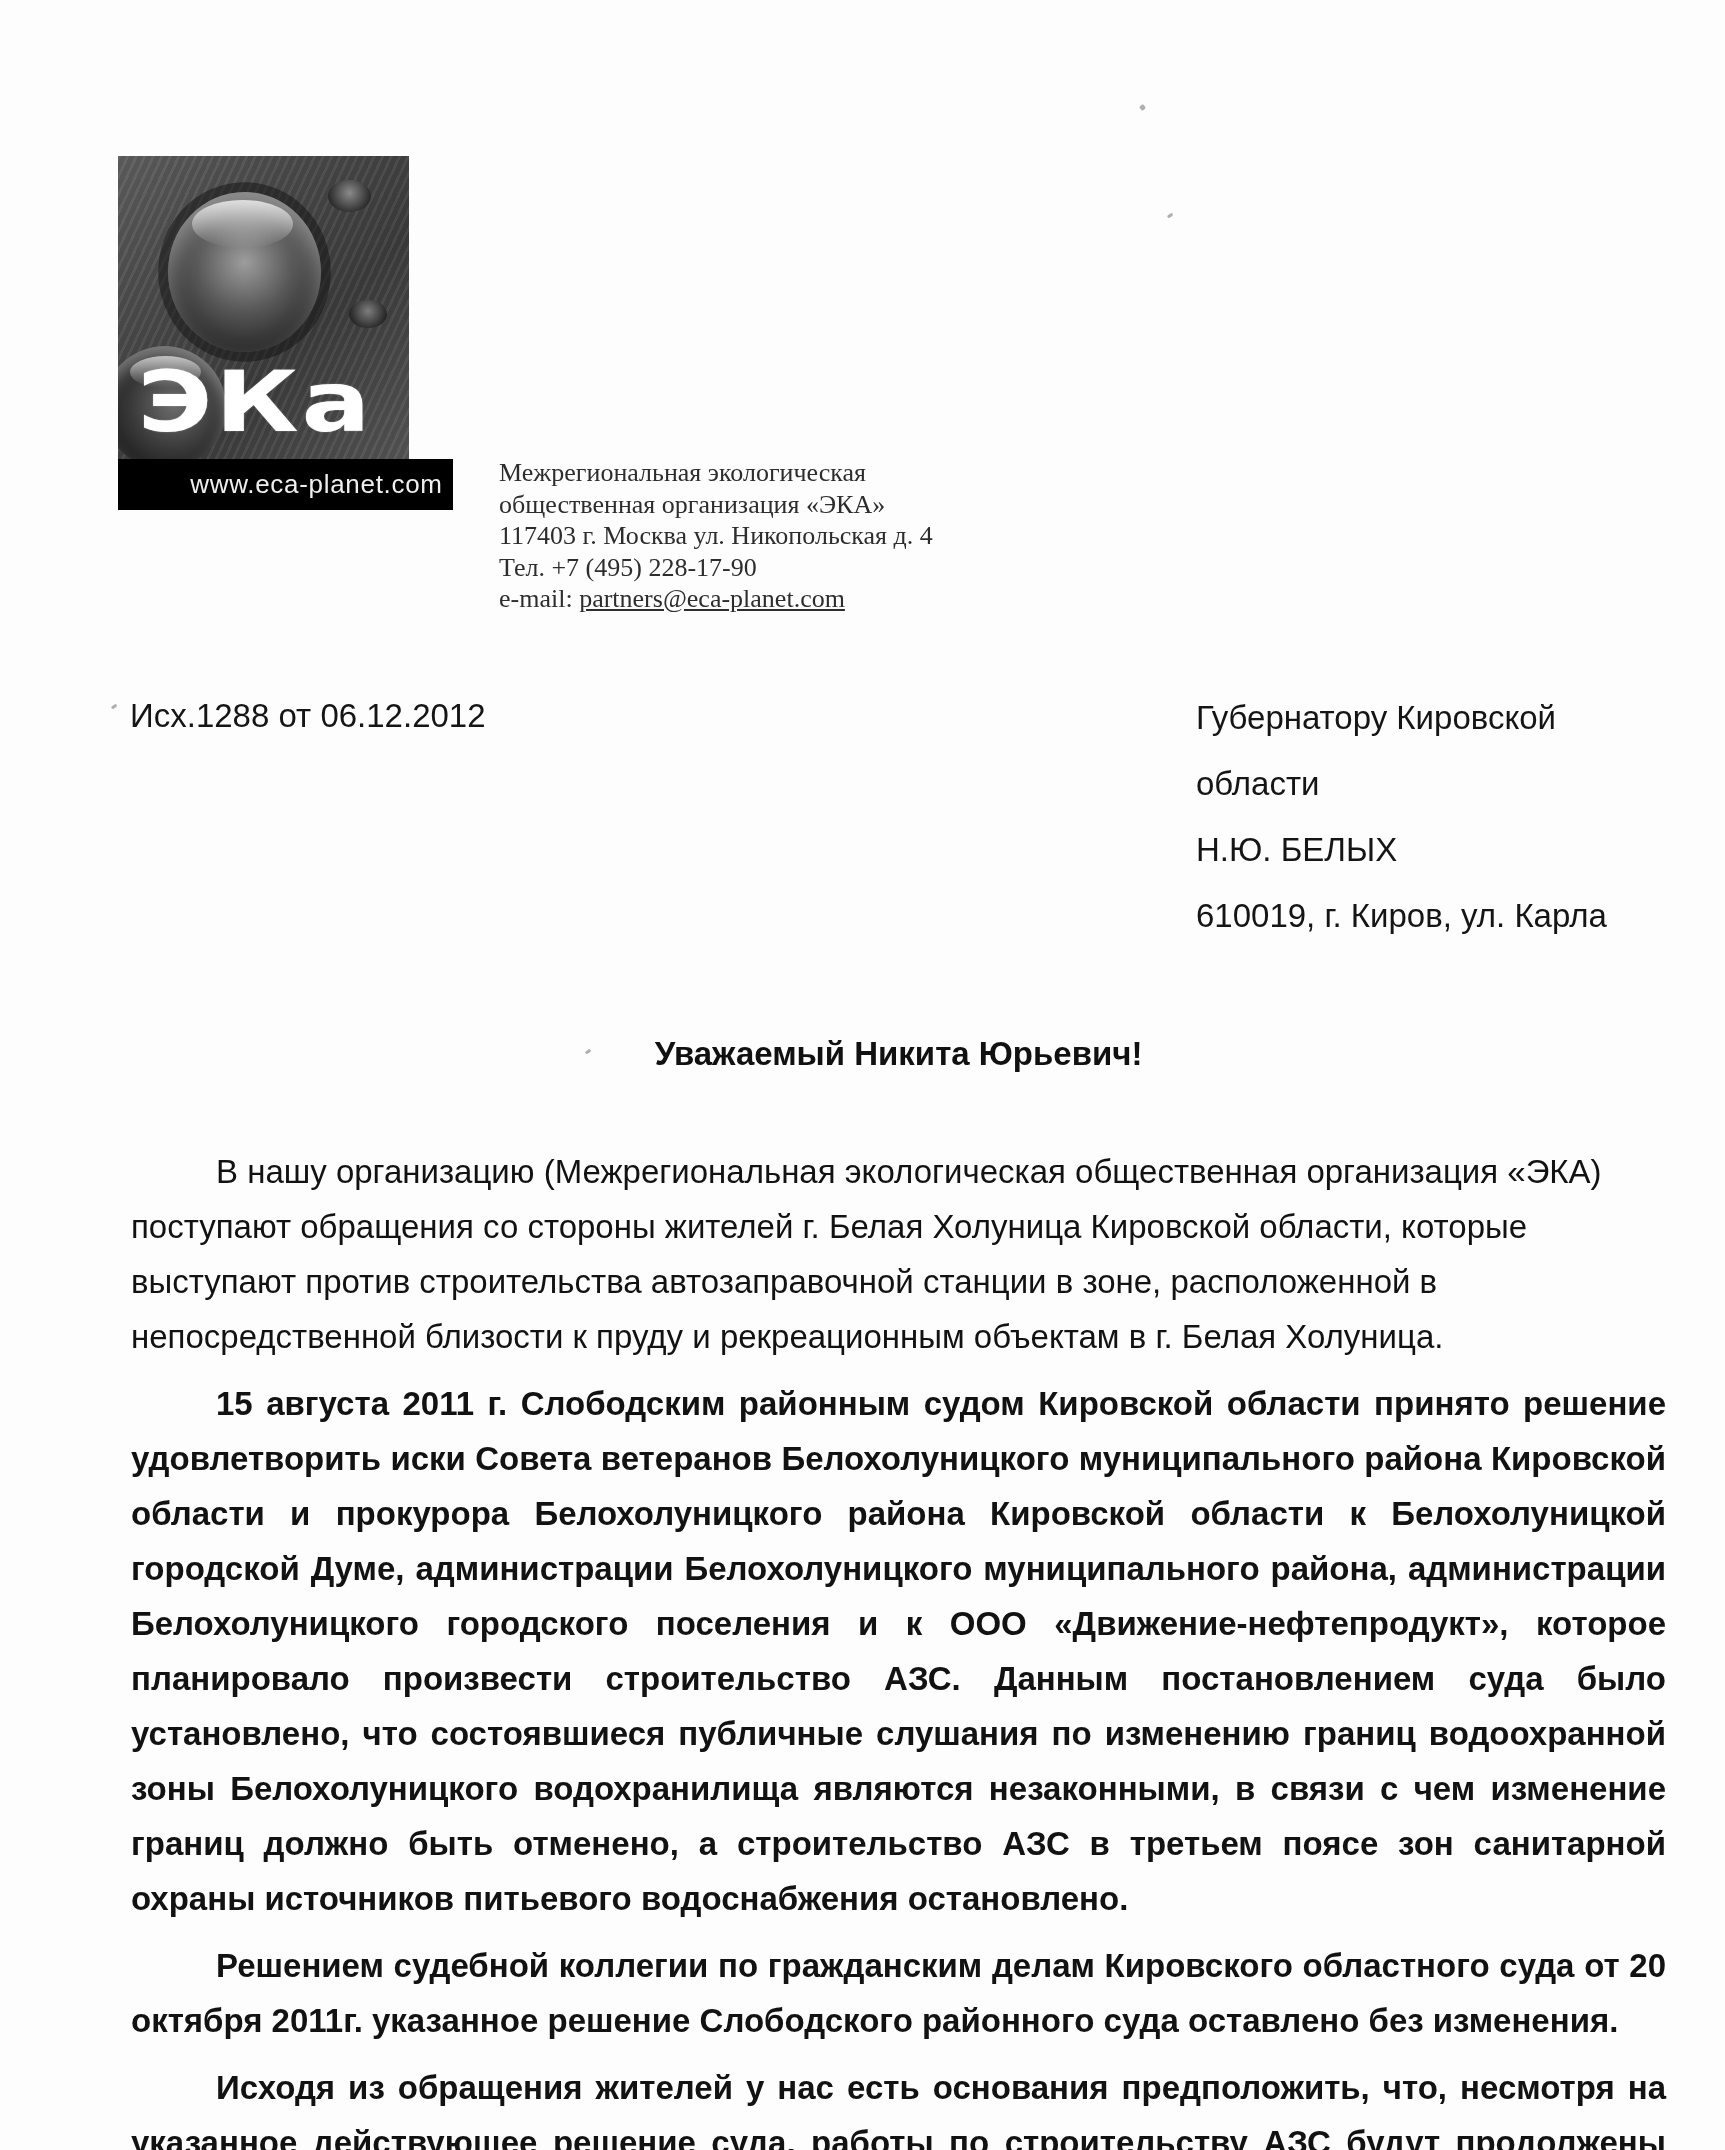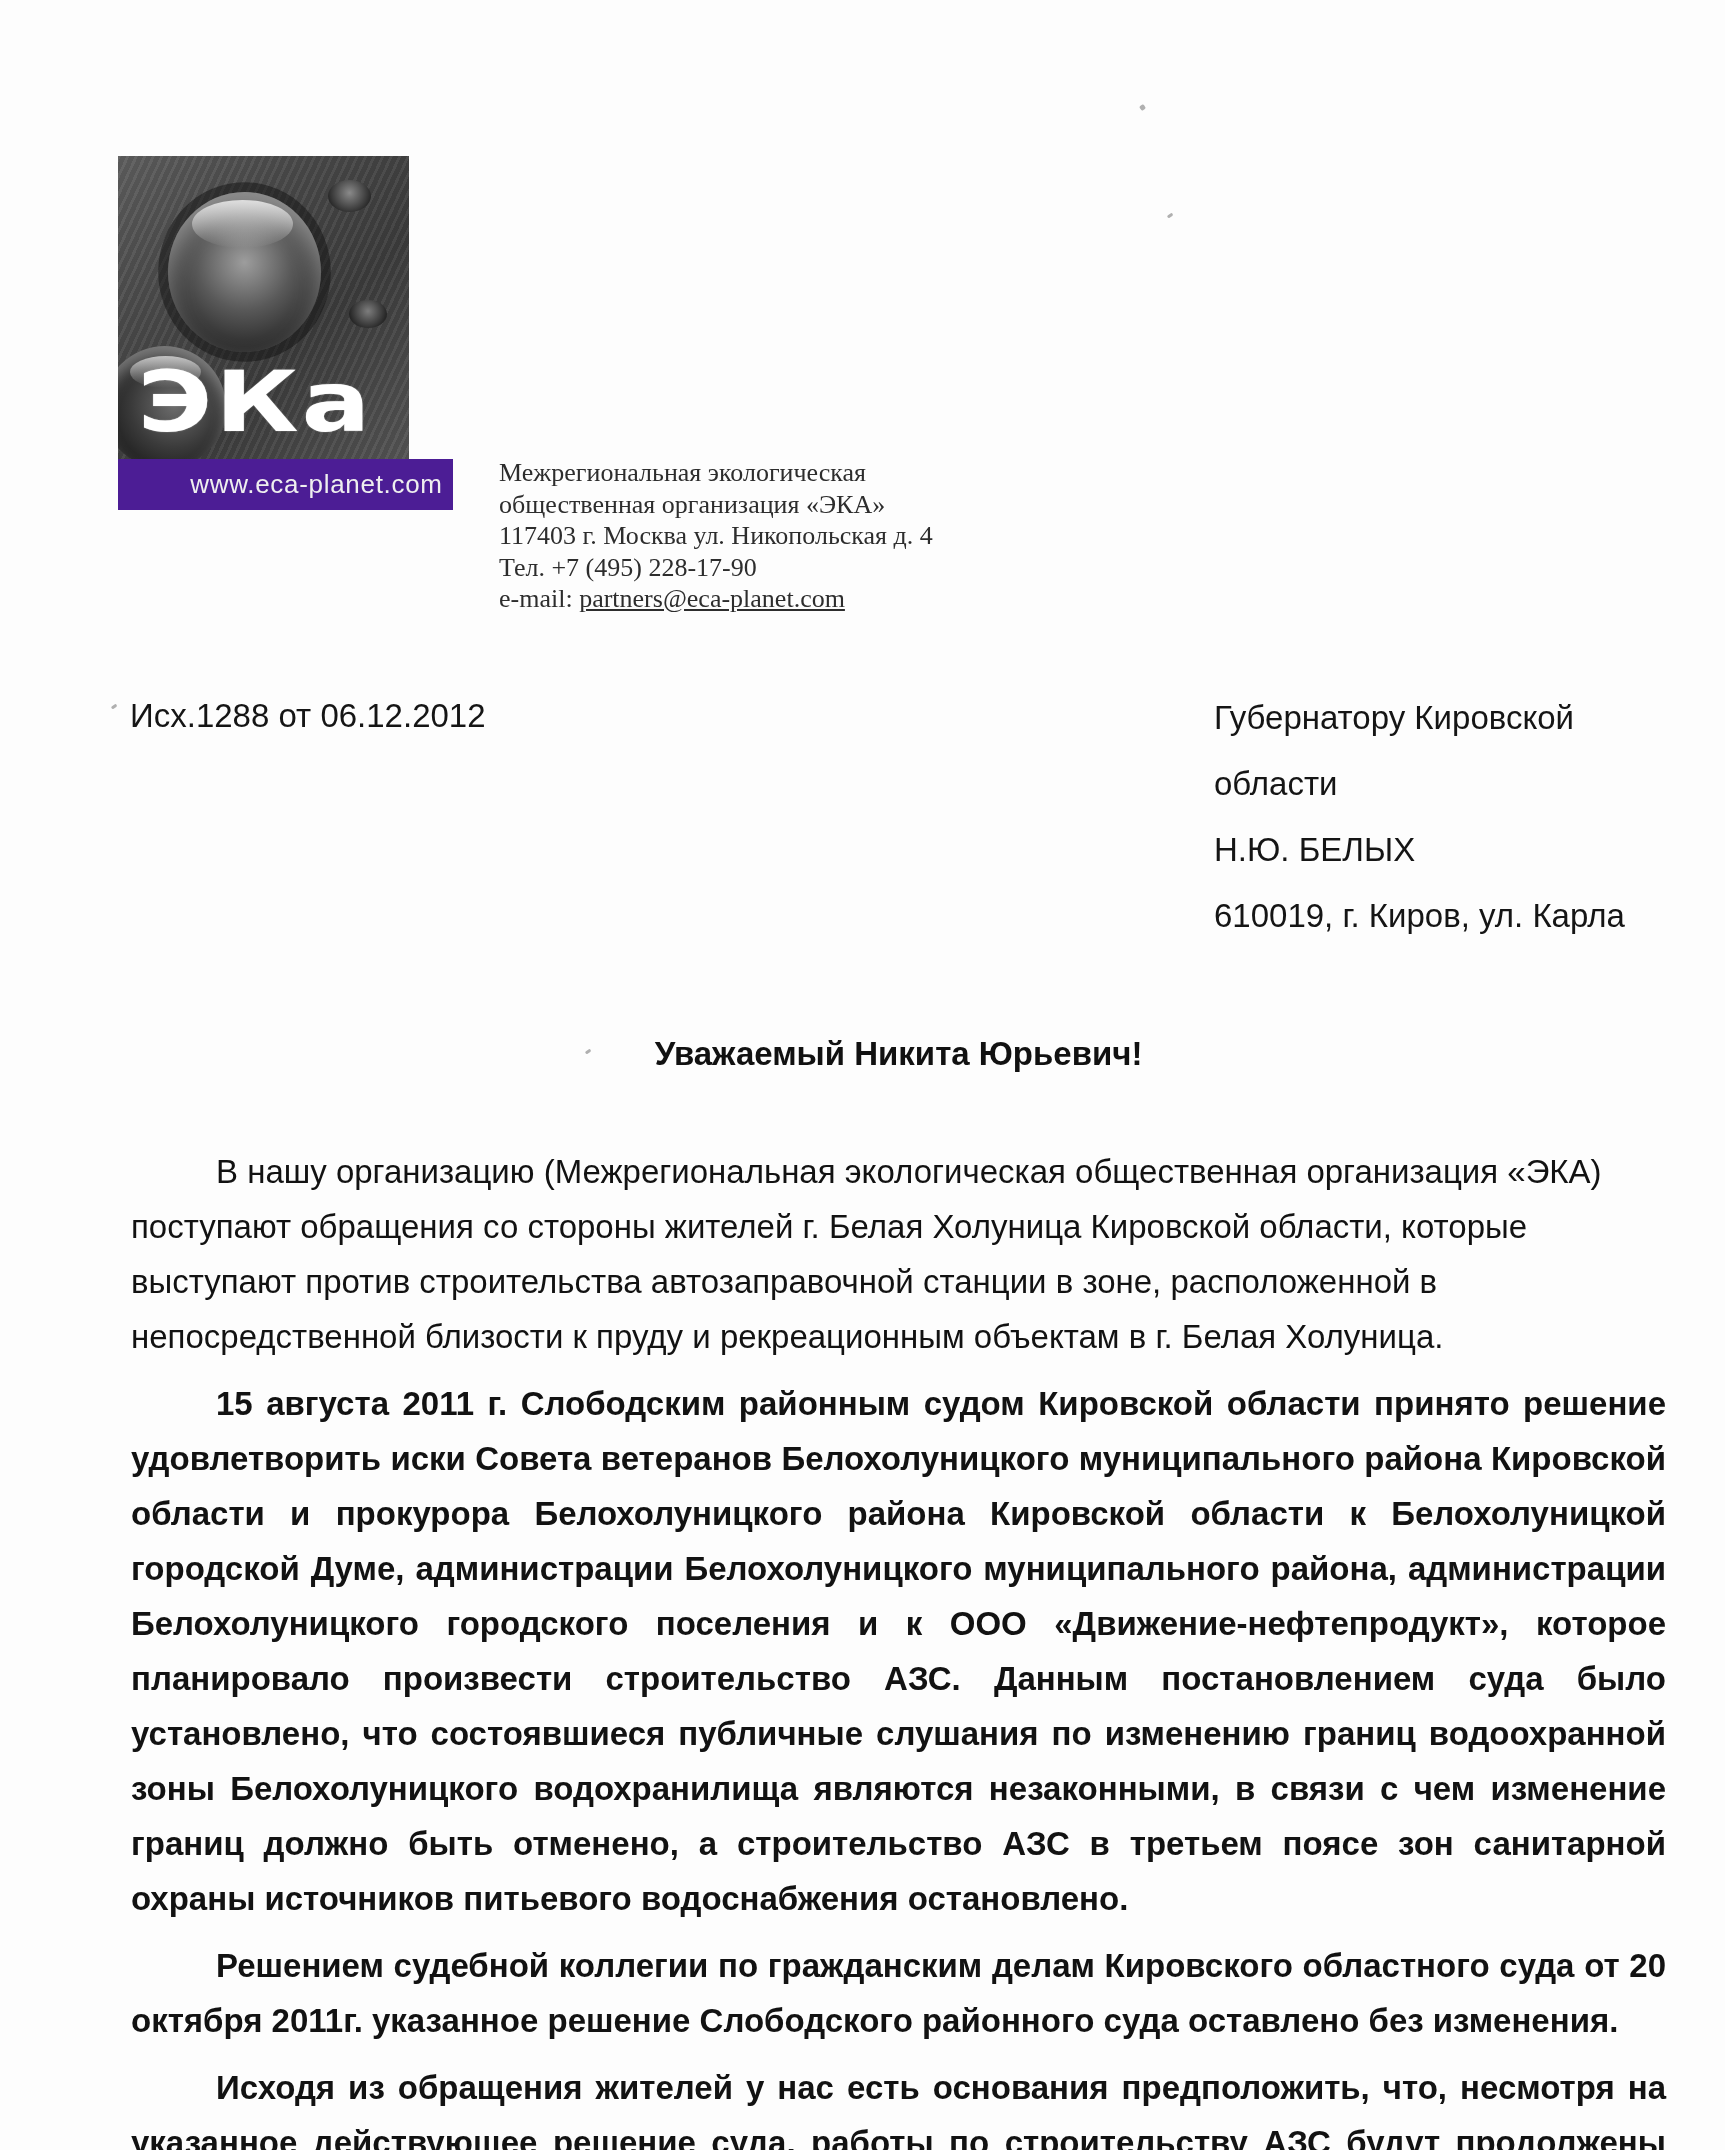--- a/index.html
+++ b/index.html
@@ -53,21 +53,21 @@
   .logo-brand {
     position: absolute; left: 19.6px; top: 204px; width: 270px;
     font-family: "DejaVu Sans", sans-serif;
     font-weight: bold; font-size: 102px; line-height: 1;
     letter-spacing: 2.8px; color: #ffffff;
     transform: scaleY(0.82); transform-origin: top left;
     text-shadow: 0 0 1.4px rgba(255,255,255,0.6);
   }
   .logo-band {
     position: absolute; left: 0; top: 303px; width: 335px; height: 51px;
-    background: #4c1d95;
+    background: #000000;
     display: flex; align-items: center; justify-content: center;
     box-sizing: border-box; padding-left: 62px;
   }
   .logo-band span { color: #efefef; font-size: 26px; letter-spacing: 0.7px; }
 
   
   .letterhead {
     position: absolute; left: 499px; top: 457px;
     font-family: "Liberation Serif", serif;
     font-size: 26px; line-height: 31.5px; color: #2d2d2d;
@@ -76,21 +76,20 @@
 
   
   .ref {
     position: absolute; left: 130px; top: 697px;
     font-size: 33px; color: #151515;
   }
   .addressee {
     position: absolute; left: 1196px; top: 685px;
     font-size: 33px; line-height: 66px; color: #151515;
     white-space: nowrap;
-    margin-left: 18px;
   }
 
   
   .salutation {
     position: absolute; left: 119px; top: 1035px; width: 1559px;
     text-align: center; font-weight: bold; font-size: 33px; color: #111111;
   }
   .body-text {
     position: absolute; left: 119px; top: 1132px; width: 1559px;
     font-size: 33px; line-height: 55px; color: #121212;

